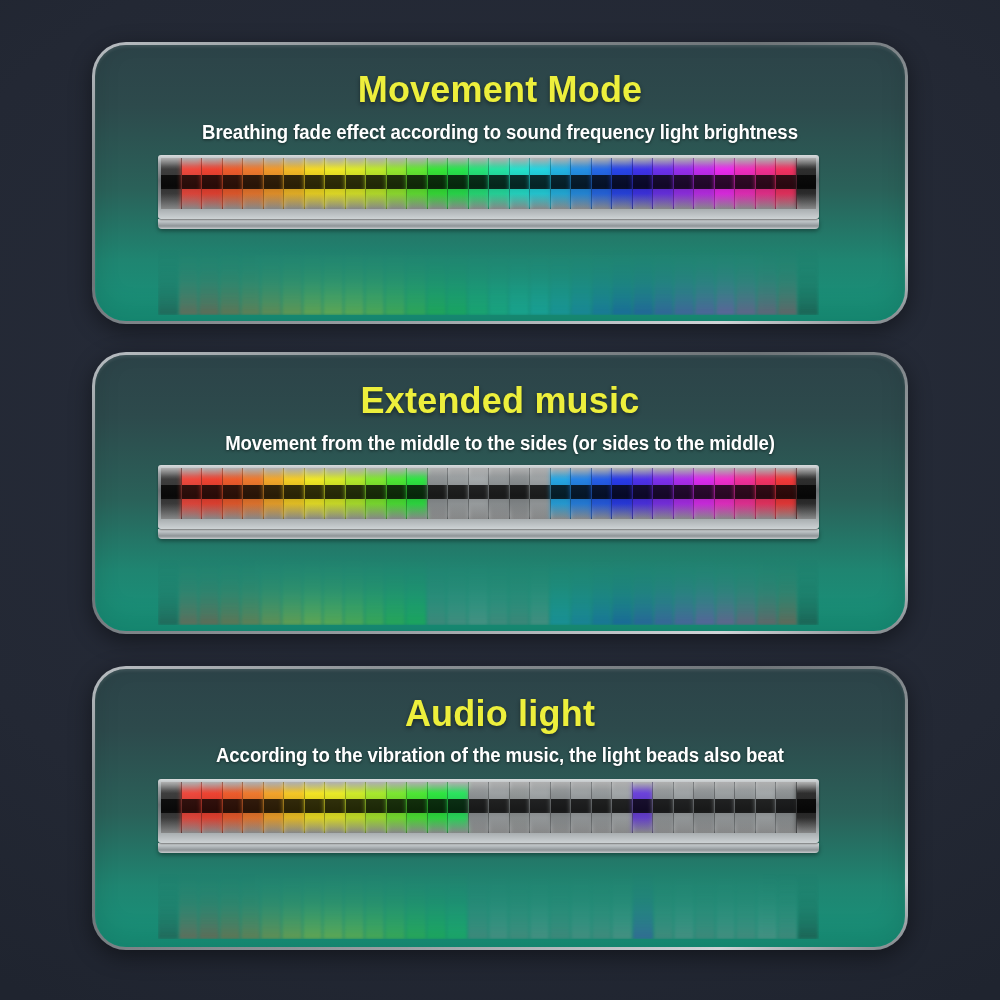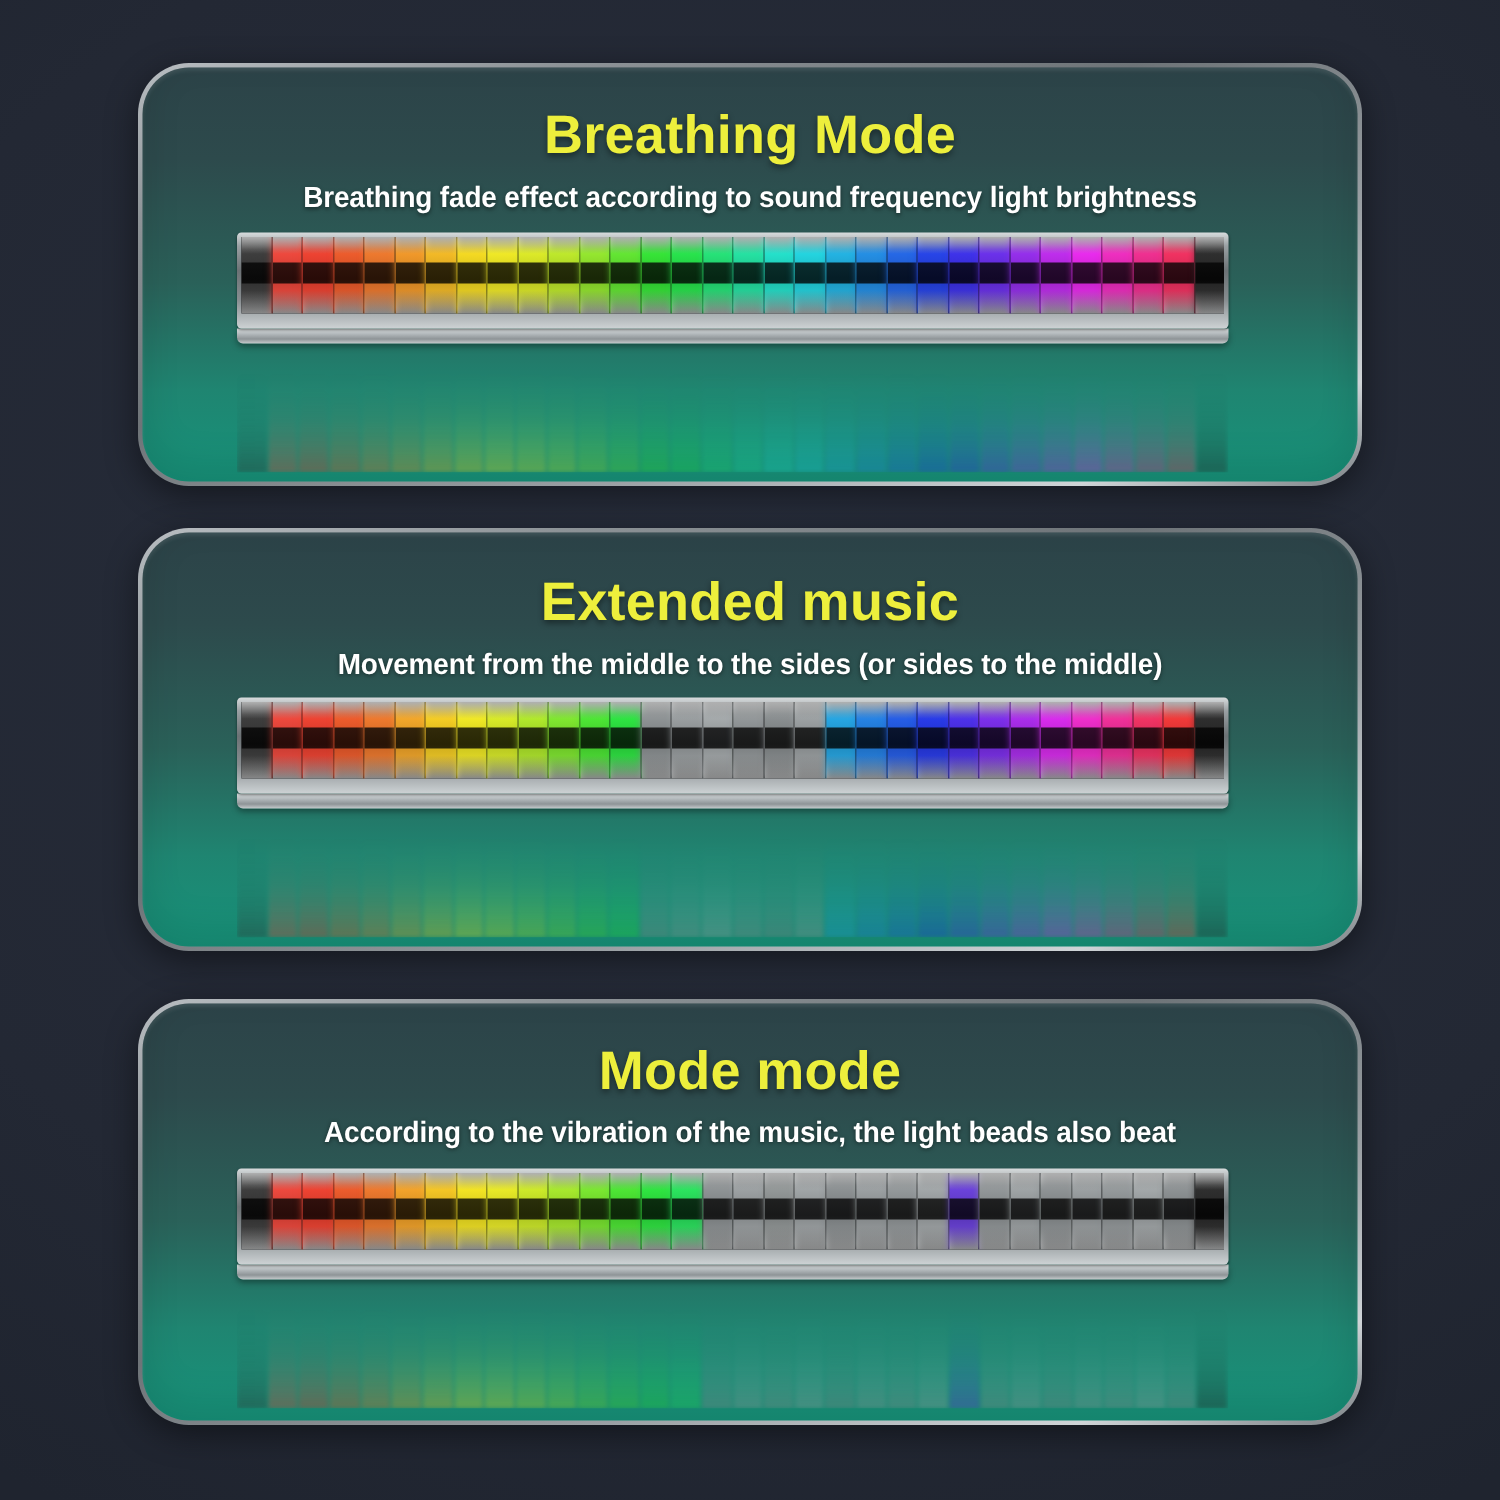--- a/index.html
+++ b/index.html
@@ -141,21 +141,21 @@
   .reflection .led { margin-right:1px; }
   .reflection .led::after{ display:none; }
 </style>
 </head>
 <body>
 
 <div id="page">
 
   <div class="card" id="card-1">
     <div class="card-inner">
-      <div class="title">Breathing Mode</div>
+      <div class="title">Movement Mode</div>
       <div class="subtitle">Breathing fade effect according to sound frequency light brightness</div>
       <div class="bar-wrap">
         <div class="bar-frame">
           <div class="bar-track">
               <div class="led">
                 <div class="glow" style="background: linear-gradient(rgba(255, 255, 255, 0.55) 0%, rgb(58, 58, 58) 22%, rgb(58, 58, 58) 70%, rgba(255, 255, 255, 0.45) 100%); box-shadow: rgb(58, 58, 58) 0px 0px 5px;"></div>
               </div>
               <div class="led">
                 <div class="glow" style="background: linear-gradient(rgba(255, 255, 255, 0.55) 0%, rgb(244, 70, 58) 22%, rgb(244, 70, 58) 70%, rgba(255, 255, 255, 0.45) 100%); box-shadow: rgb(244, 70, 58) 0px 0px 5px;"></div>
               </div>
@@ -557,21 +557,21 @@
             <div class="led">
               <div class="glow" style="background: linear-gradient(rgb(42, 42, 42) 0%, rgba(0, 0, 0, 0) 100%);"></div>
             </div>
           </div>
       </div>
     </div>
   </div>
 
   <div class="card" id="card-3">
     <div class="card-inner">
-      <div class="title">Mode mode</div>
+      <div class="title">Audio light</div>
       <div class="subtitle">According to the vibration of the music, the light beads also beat</div>
       <div class="bar-wrap">
         <div class="bar-frame">
           <div class="bar-track">
               <div class="led">
                 <div class="glow" style="background: linear-gradient(rgba(255, 255, 255, 0.55) 0%, rgb(58, 58, 58) 22%, rgb(58, 58, 58) 70%, rgba(255, 255, 255, 0.45) 100%); box-shadow: rgb(58, 58, 58) 0px 0px 5px;"></div>
               </div>
               <div class="led">
                 <div class="glow" style="background: linear-gradient(rgba(255, 255, 255, 0.55) 0%, rgb(244, 70, 58) 22%, rgb(244, 70, 58) 70%, rgba(255, 255, 255, 0.45) 100%); box-shadow: rgb(244, 70, 58) 0px 0px 5px;"></div>
               </div>

